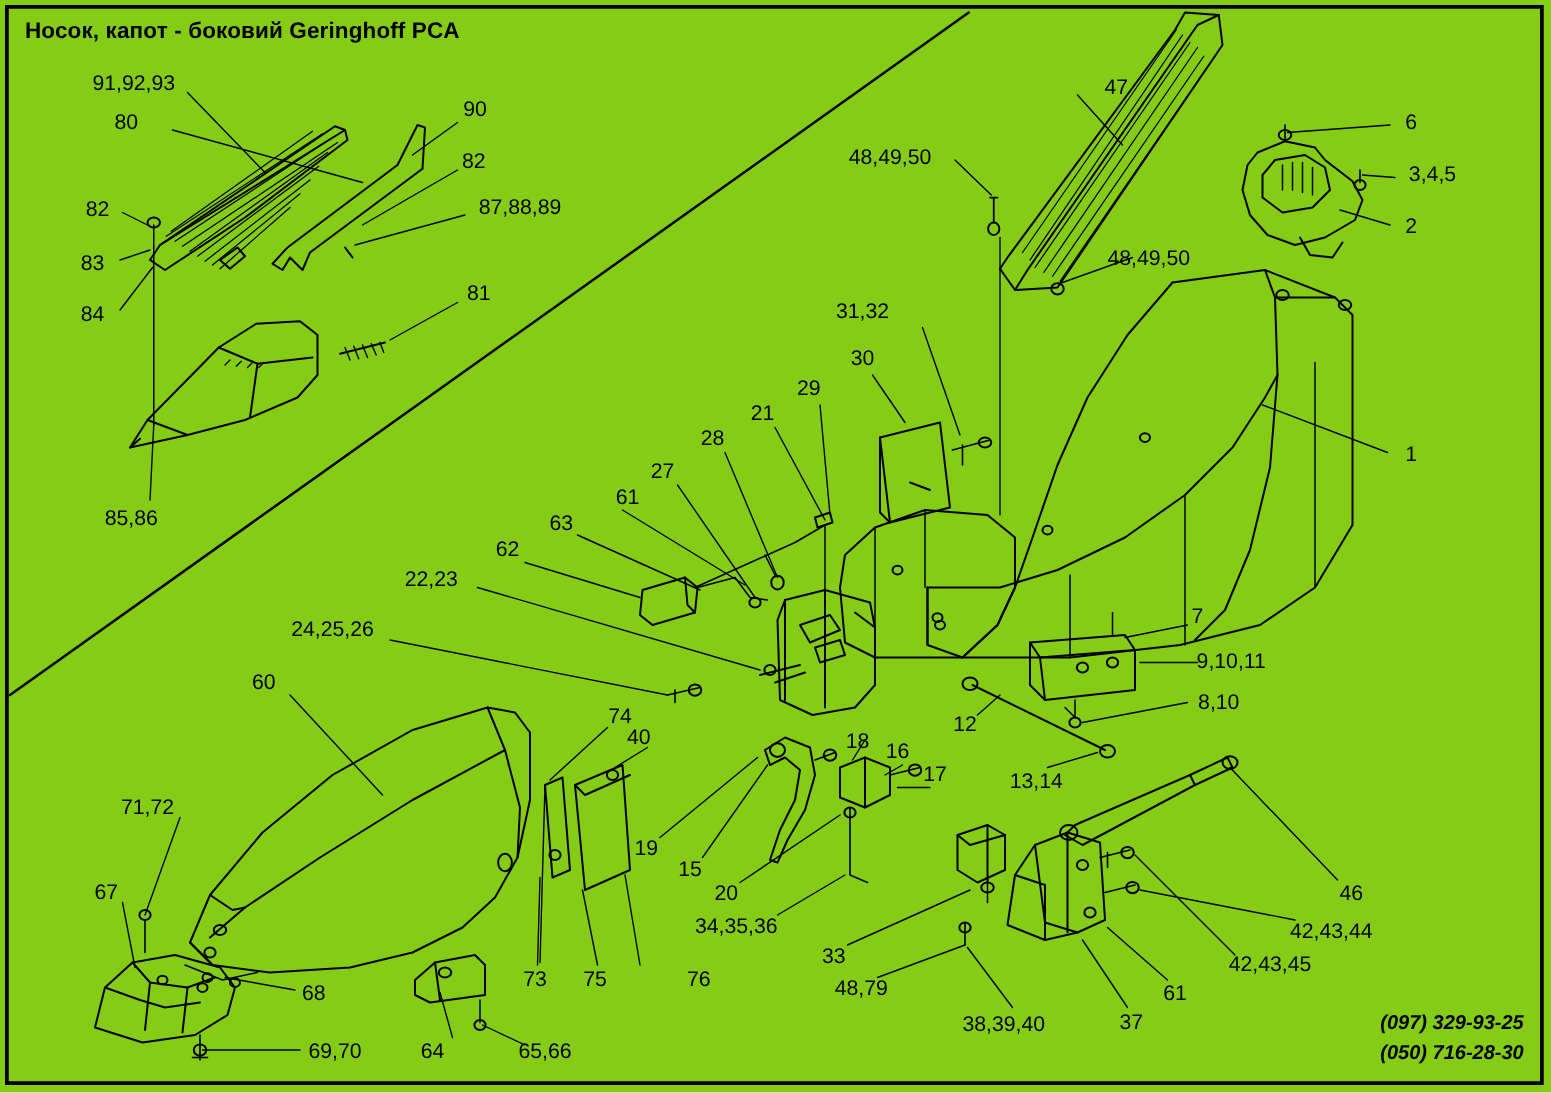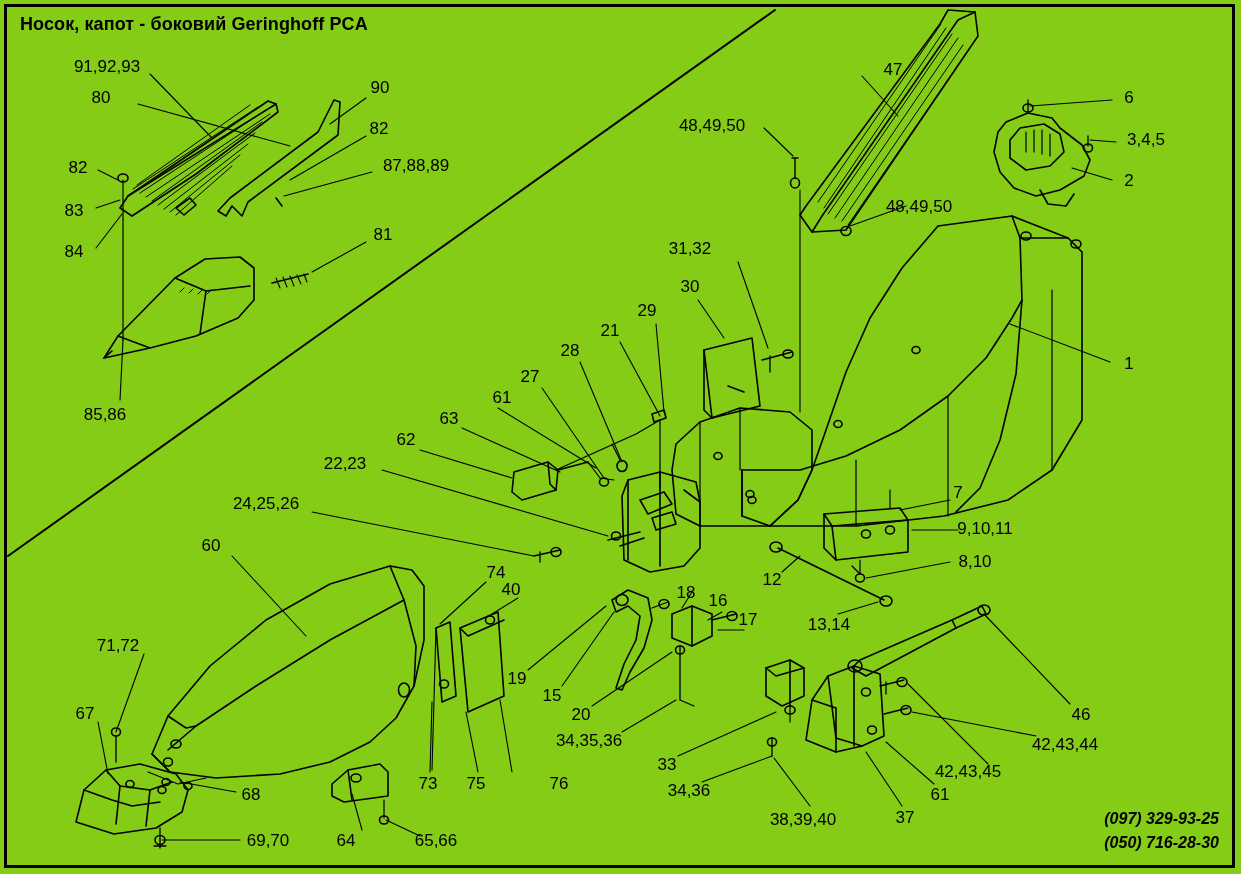--- a/index.html
+++ b/index.html
@@ -426,32 +426,32 @@
       <div class="label" style="left: 346px; top: 841px;">64</div>
       <div class="label" style="left: 436px; top: 841px;">65,66</div>
       <div class="label" style="left: 428px; top: 784px;">73</div>
       <div class="label" style="left: 476px; top: 784px;">75</div>
       <div class="label" style="left: 511px; top: 784px; margin-left: 48px;">76</div>
       <div class="label" style="left: 517px; top: 679px;">19</div>
       <div class="label" style="left: 552px; top: 696px;">15</div>
       <div class="label" style="left: 581px; top: 715px;">20</div>
       <div class="label" style="left: 589px; top: 741px;">34,35,36</div>
       <div class="label" style="left: 667px; top: 765px;">33</div>
-      <div class="label" style="left: 689px; top: 791px;">34,36</div>
+      <div class="label" style="left: 689px; top: 791px;">48,79</div>
       <div class="label" style="left: 686px; top: 581px; margin-top: 12px;">18</div>
       <div class="label" style="left: 718px; top: 601px;">16</div>
       <div class="label" style="left: 748px; top: 620px;">17</div>
       <div class="label" style="left: 772px; top: 580px;">12</div>
       <div class="label" style="left: 829px; top: 625px;">13,14</div>
       <div class="label" style="left: 958px; top: 493px;">7</div>
       <div class="label" style="left: 985px; top: 529px;">9,10,11</div>
       <div class="label" style="left: 975px; top: 562px;">8,10</div>
       <div class="label" style="left: 1081px; top: 715px;">46</div>
       <div class="label" style="left: 1065px; top: 745px;">42,43,44</div>
-      <div class="label" style="left: 968px; top: 772px; text-align: center;">42,43,45</div>
+      <div class="label" style="left: 1016px; top: 772px; text-align: center;">42,43,45</div>
       <div class="label" style="left: 940px; top: 795px;">61</div>
       <div class="label" style="left: 905px; top: 818px;">37</div>
       <div class="label" style="left: 803px; top: 820px;">38,39,40</div>
     </div>
 
   <div class="phone p1">(097) 329-93-25</div>
   <div class="phone p2">(050) 716-28-30</div>
 </div>
 
 </body></html>

